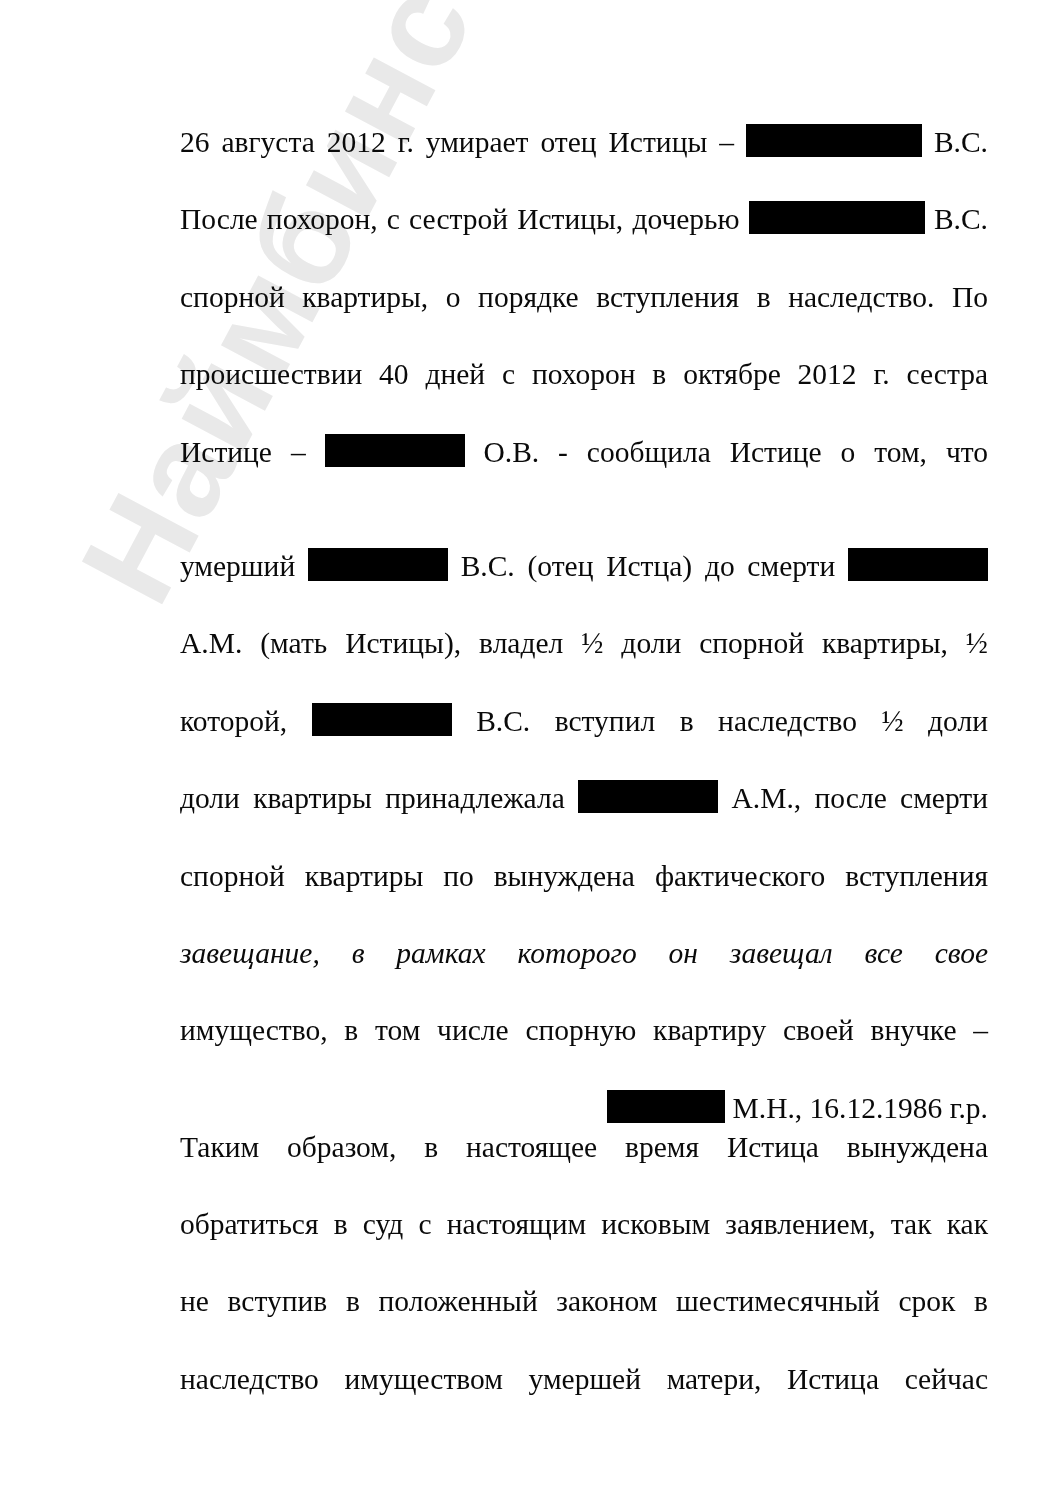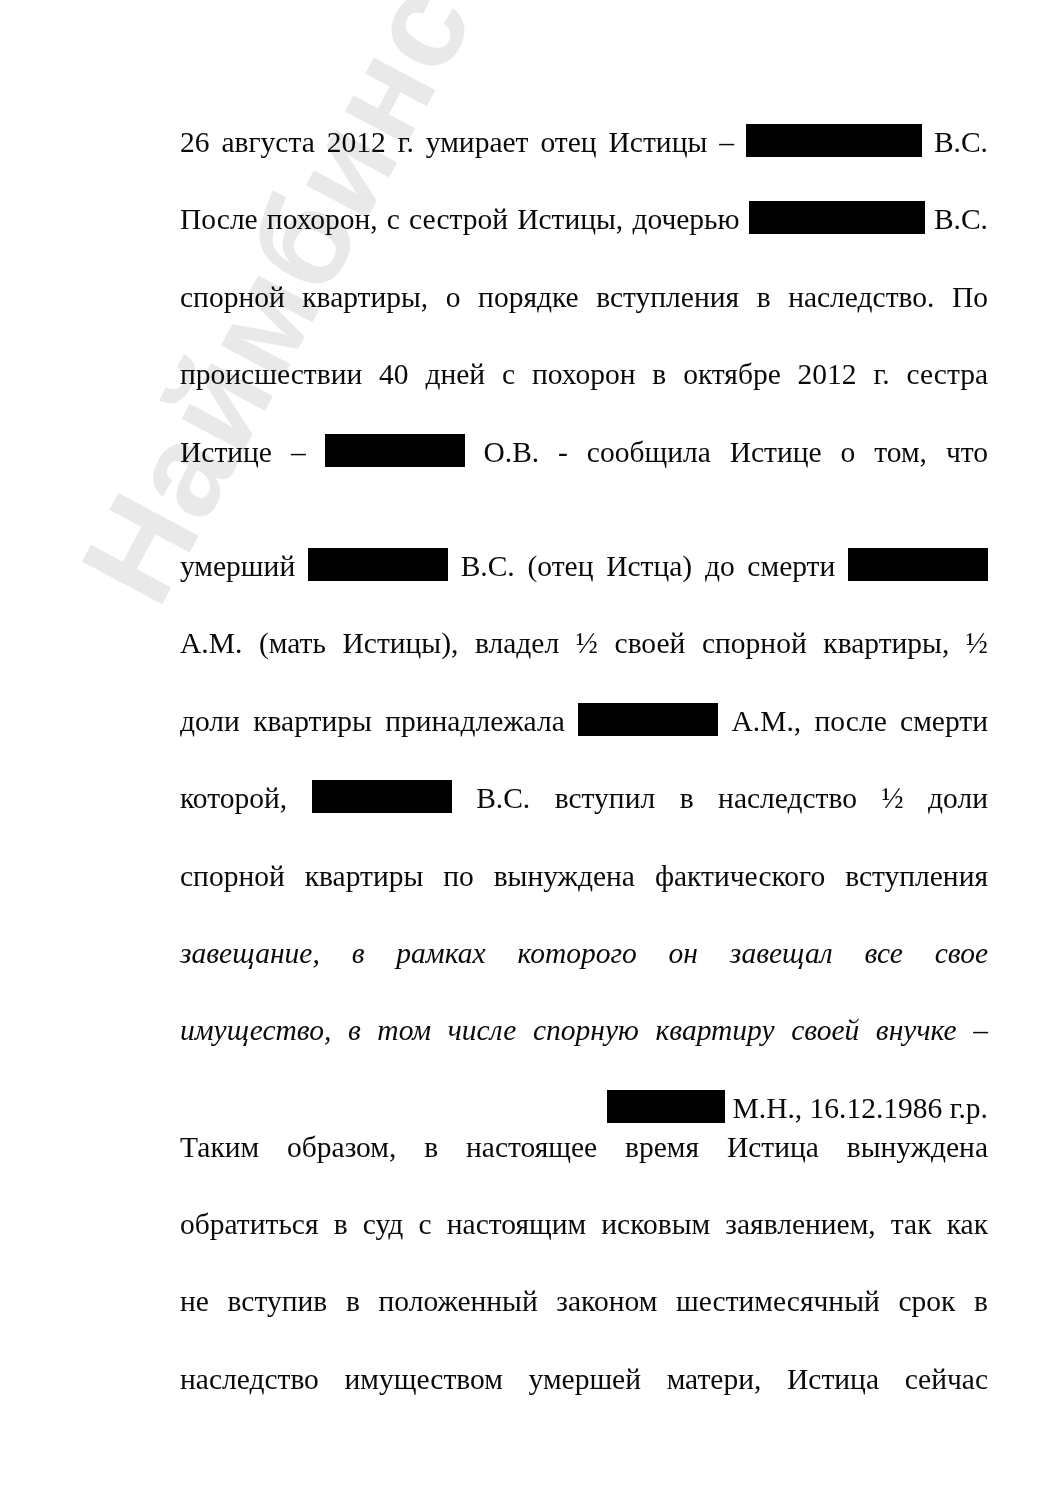--- a/index.html
+++ b/index.html
@@ -97,26 +97,26 @@
   </div>
 
   <div id="doc-body">
       <div class="para indent">
         <div class="line" style="text-indent: 30px; white-space: normal; margin-top: 19px;"><span>26 августа 2012 г. умирает отец Истицы – </span><span class="redact w-xl"></span><span> В.С.</span><span style="display: inline-block; width: 100%; height: 0px;"></span></div>
         <div class="line" style="white-space: normal;"><span>После похорон, с сестрой Истицы, дочерью </span><span class="redact w-xl"></span><span> В.С.</span><span style="display: inline-block; width: 100%; height: 0px;"></span></div>
         <div class="line" style="white-space: normal;"><span>спорной квартиры, о порядке вступления в наследство. По</span><span style="display: inline-block; width: 100%; height: 0px;"></span></div>
         <div class="line" style="white-space: normal;"><span>происшествии 40 дней с похорон в октябре 2012 г. сестра</span><span style="display: inline-block; width: 100%; height: 0px;"></span></div>
         <div class="line" style="white-space: normal;"><span>Истице – </span><span class="redact w-md"></span><span> О.В. - сообщила Истице о том, что</span><span style="display: inline-block; width: 100%; height: 0px;"></span></div>
         <div class="line" style="white-space: normal; margin-top: 37px;"><span>умерший </span><span class="redact w-md"></span><span> В.С. (отец Истца) до смерти </span><span class="redact w-md"></span><span style="display: inline-block; width: 100%; height: 0px;"></span></div>
-        <div class="line" style="white-space: normal;"><span>А.М. (мать Истицы), владел ½ своей спорной квартиры, ½</span><span style="display: inline-block; width: 100%; height: 0px;"></span></div>
+        <div class="line" style="white-space: normal;"><span>А.М. (мать Истицы), владел ½ доли спорной квартиры, ½</span><span style="display: inline-block; width: 100%; height: 0px;"></span></div>
+        <div class="line" style="white-space: normal;"><span>которой, </span><span class="redact w-md"></span><span> В.С. вступил в наследство ½ доли</span><span style="display: inline-block; width: 100%; height: 0px;"></span></div>
         <div class="line" style="white-space: normal;"><span>доли квартиры принадлежала </span><span class="redact w-md"></span><span> А.М., после смерти</span><span style="display: inline-block; width: 100%; height: 0px;"></span></div>
-        <div class="line" style="white-space: normal;"><span>которой, </span><span class="redact w-md"></span><span> В.С. вступил в наследство ½ доли</span><span style="display: inline-block; width: 100%; height: 0px;"></span></div>
         <div class="line" style="white-space: normal;"><span>спорной квартиры по вынуждена фактического вступления</span><span style="display: inline-block; width: 100%; height: 0px;"></span></div>
         <div class="line" style="white-space: normal; font-style: italic;"><span>завещание, в рамках которого он завещал все свое</span><span style="display: inline-block; width: 100%; height: 0px;"></span></div>
-        <div class="line" style="white-space: normal; font-style: italic;"><span>имущество, в том числе спорную квартиру своей внучке –</span><span style="display: inline-block; width: 100%; height: 0px;"></span></div>
+        <div class="line" style="white-space: normal;"><span>имущество, в том числе спорную квартиру своей внучке –</span><span style="display: inline-block; width: 100%; height: 0px;"></span></div>
         <div class="line" style="text-align: right; white-space: normal;"><span class="redact w-sm"></span><span> М.Н., 16.12.1986 г.р.</span></div>
       </div>
       <div class="para indent">
         <div class="line" style="text-indent: 30px; white-space: normal;"><span>Таким образом, в настоящее время Истица вынуждена</span><span style="display: inline-block; width: 100%; height: 0px;"></span></div>
         <div class="line" style="white-space: normal;"><span>обратиться в суд с настоящим исковым заявлением, так как</span><span style="display: inline-block; width: 100%; height: 0px;"></span></div>
         <div class="line" style="white-space: normal;"><span>не вступив в положенный законом шестимесячный срок в</span><span style="display: inline-block; width: 100%; height: 0px;"></span></div>
         <div class="line" style="white-space: normal;"><span>наследство имуществом умершей матери, Истица сейчас</span><span style="display: inline-block; width: 100%; height: 0px;"></span></div>
       </div>
     </div>
 

